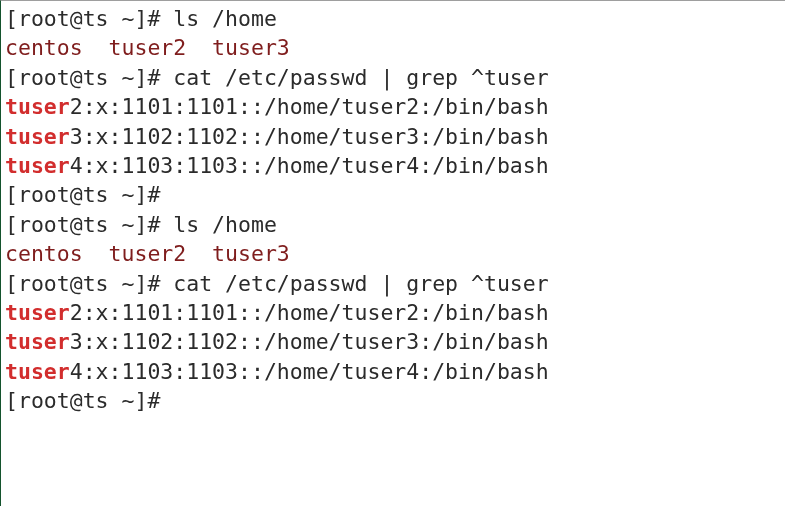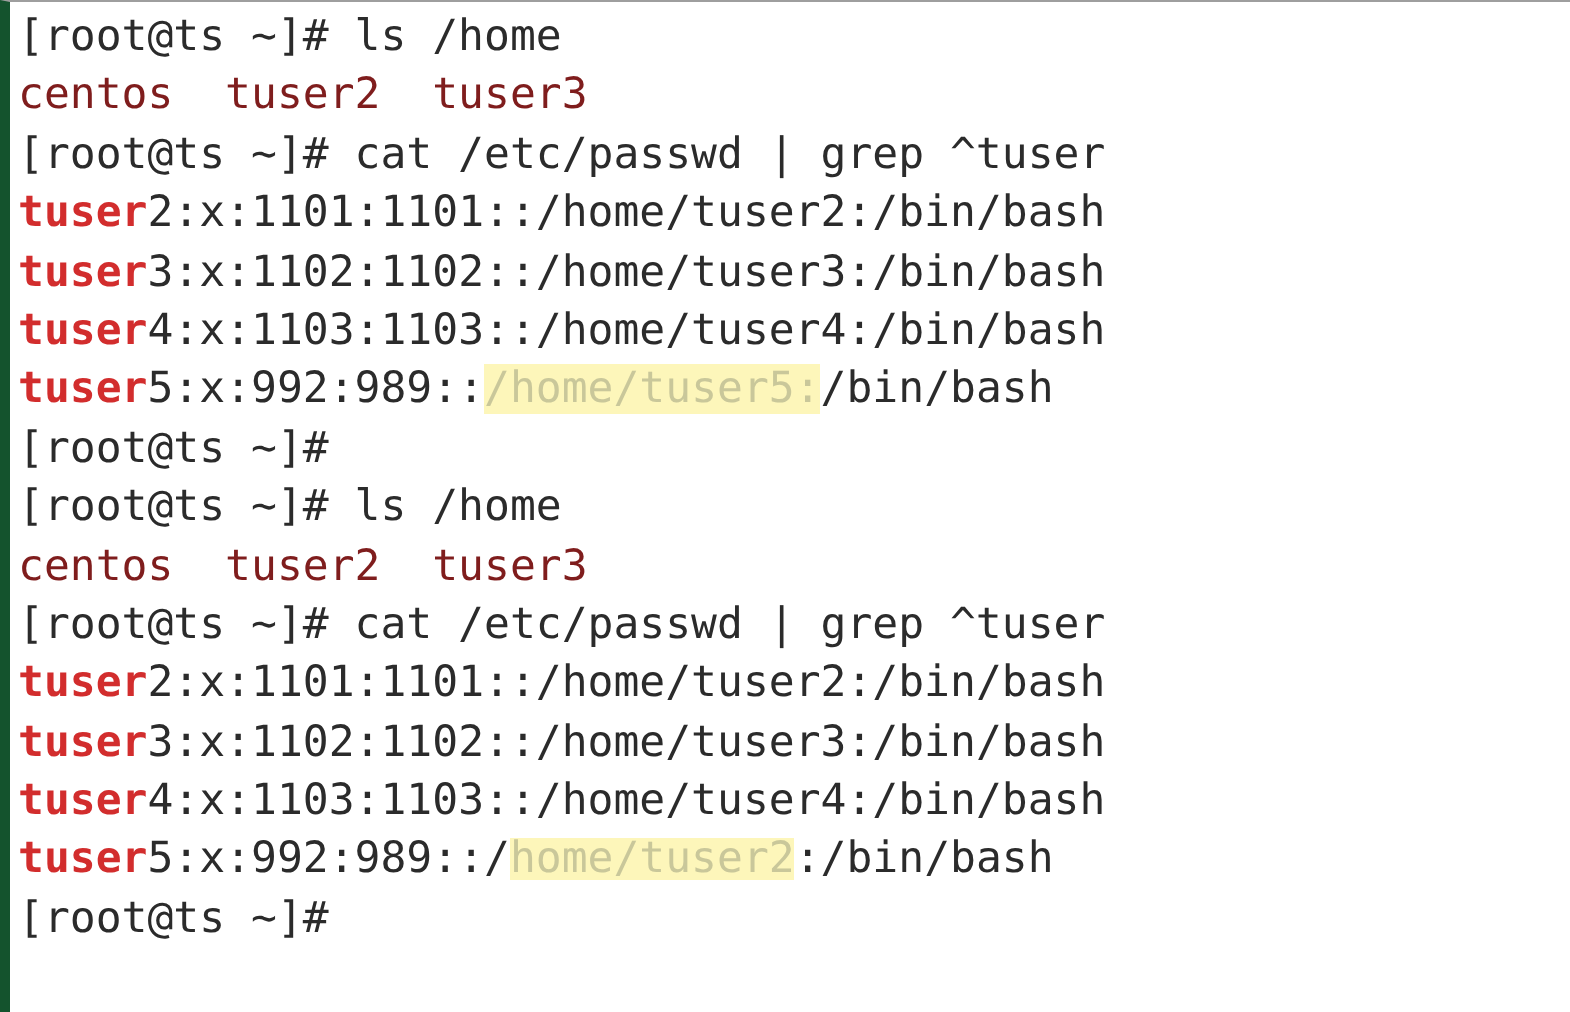--- a/index.html
+++ b/index.html
@@ -15,21 +15,21 @@
     font-family: "DejaVu Sans Mono", "Liberation Mono", monospace;
   }
 
   #terminal {
     position: relative;
     box-sizing: border-box;
     width: 785px;
     height: 506px;
     background: #ffffff;
     border-top: 1px solid #9e9e9e;
-    border-left: 5px solid #14532d;
+    border-left: 1px solid #14532d;
     padding: 3px 0 0 4px;
   }
 
   .line {
     height: 29.4px;
     line-height: 29.4px;
     white-space: pre;
     font-size: 21.5px;
     letter-spacing: 0px;
     color: #2b2b2b;
@@ -57,24 +57,22 @@
 <body>
 
 <div id="terminal">
   <div id="terminal-output">
       <div class="line"><span class="c-default">[root@ts ~]# ls /home</span></div>
       <div class="line"><span class="c-blue">centos  tuser2  tuser3</span></div>
       <div class="line"><span class="c-default">[root@ts ~]# cat /etc/passwd | grep ^tuser</span></div>
       <div class="line"><span class="c-red">tuser</span><span class="c-default">2:x:1101:1101::/home/tuser2:/bin/bash</span></div>
       <div class="line"><span class="c-red">tuser</span><span class="c-default">3:x:1102:1102::/home/tuser3:/bin/bash</span></div>
       <div class="line"><span class="c-red">tuser</span><span class="c-default">4:x:1103:1103::/home/tuser4:/bin/bash</span></div>
-      <div class="line"><span class="c-red">tuser</span><span class="c-default">5:x:992:989::</span><span class="c-default hl">/home/tuser5:</span><span class="c-default">/bin/bash</span></div>
       <div class="line"><span class="c-default">[root@ts ~]#</span></div>
       <div class="line"><span class="c-default">[root@ts ~]# ls /home</span></div>
       <div class="line"><span class="c-blue">centos  tuser2  tuser3</span></div>
       <div class="line"><span class="c-default">[root@ts ~]# cat /etc/passwd | grep ^tuser</span></div>
       <div class="line"><span class="c-red">tuser</span><span class="c-default">2:x:1101:1101::/home/tuser2:/bin/bash</span></div>
       <div class="line"><span class="c-red">tuser</span><span class="c-default">3:x:1102:1102::/home/tuser3:/bin/bash</span></div>
       <div class="line"><span class="c-red">tuser</span><span class="c-default">4:x:1103:1103::/home/tuser4:/bin/bash</span></div>
-      <div class="line"><span class="c-red">tuser</span><span class="c-default">5:x:992:989::/</span><span class="c-default hl hl-tight">home/tuser2</span><span class="c-default">:/bin/bash</span></div>
       <div class="line"><span class="c-default">[root@ts ~]#</span></div>
     </div>
 </div>
 
 </body></html>

